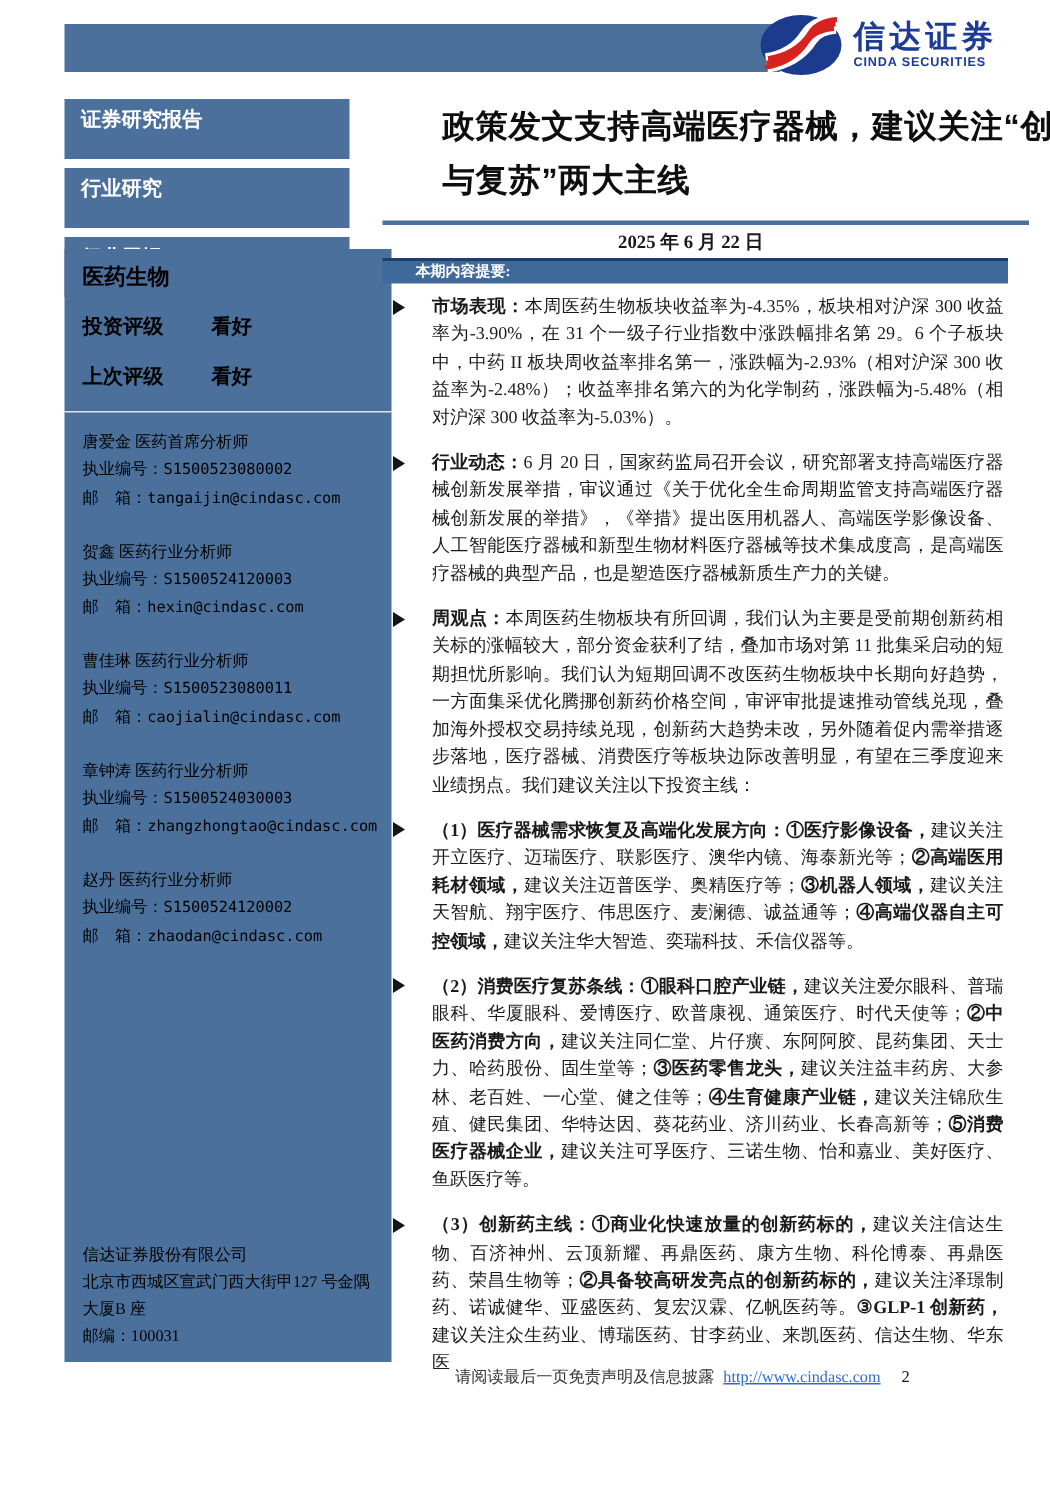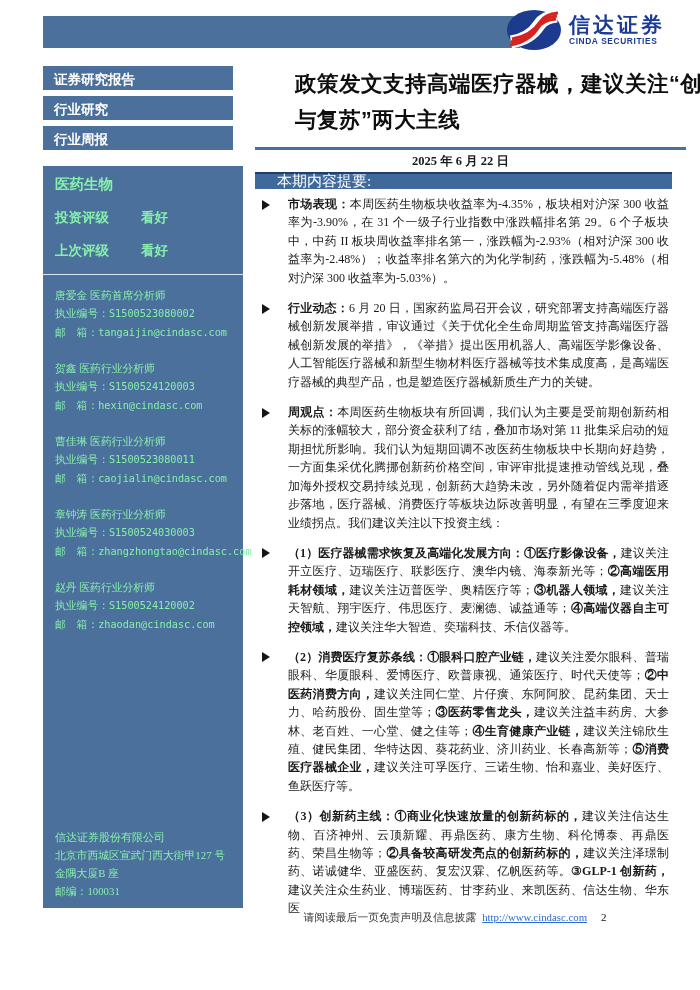--- a/index.html
+++ b/index.html
@@ -15,25 +15,25 @@
   .top-banner{position:absolute;left:43px;top:16px;width:477px;height:32px;background:var(--steel);}
   .logo{position:absolute;left:506px;top:9px;display:flex;align-items:center;gap:7px;}
   .logo-txt{display:flex;flex-direction:column;line-height:1;}
   .logo-cn{font-family:"Liberation Sans",sans-serif;font-weight:bold;font-size:21px;
            color:var(--logo-blue);letter-spacing:3px;}
   .logo-en{font-family:"Liberation Sans",sans-serif;font-weight:bold;font-size:8.4px;
            color:var(--logo-blue);letter-spacing:0.6px;margin-top:2px;}
 
   
   .side-tabs{position:absolute;left:43px;top:66px;width:190px;}
-  .side-tab{height:24px;margin-bottom:6px;background:var(--steel);color:#fff;
+  .side-tab{height:40px;margin-bottom:6px;background:var(--steel);color:#fff;
             font-family:"Liberation Sans",sans-serif;font-weight:bold;font-size:13.5px;
             line-height:28px;padding-left:11px;}
-  .side-main{position:absolute;left:43px;top:166px;width:200px;height:742px;
-             background:var(--steel);color:#86efac;}
+  .side-main{position:absolute;left:43px;top:166px;width:218px;height:742px;
+             background:var(--steel);color:#000000;}
   .industry{font-family:"Liberation Sans",sans-serif;font-weight:bold;font-size:14.5px;
             padding:9px 0 0 12px;}
   .rating-row{display:flex;padding-left:12px;margin-top:15px;
               font-family:"Liberation Sans",sans-serif;font-weight:bold;font-size:13.5px;}
   .rating-row .lab{width:86px;}
   .side-divider{border-top:1px solid #dde6f0;margin-top:14px;}
   .analysts{padding:11px 6px 0 12px;font-size:10.8px;line-height:18px;}
   .analyst{margin-bottom:17px;}
   .a-line2,.a-line3{white-space:nowrap;}
   .mono{font-family:"DejaVu Sans Mono",monospace;font-size:10.2px;}
@@ -43,21 +43,21 @@
 
   
   .title{position:absolute;left:255px;top:66px;width:432px;
          font-family:"Liberation Sans",sans-serif;font-weight:bold;font-size:21.5px;
          line-height:36px;color:#0e0e0e;letter-spacing:0.5px;margin-left:40px;}
   .title-rule{position:absolute;left:255px;top:147px;width:431px;height:3px;background:var(--steel);}
   .date{position:absolute;left:255px;top:153px;width:411px;text-align:center;
         font-weight:bold;font-size:12.5px;}
   .summary-bar{position:absolute;left:255px;top:172px;width:417px;height:17px;
         background:var(--bar);border-top:2px solid var(--bar-edge);color:#fff;
-        font-weight:normal;font-size:15px;line-height:15px;padding-left:22px;}
+        font-weight:bold;font-size:10px;line-height:15px;padding-left:22px;}
   .bullets{position:absolute;left:255px;top:195px;width:414px;}
   .bullet{position:relative;padding-left:33px;margin-bottom:12px;font-size:12px;
           line-height:18.4px;text-align:justify;}
   .bullet .arrow{position:absolute;left:7px;top:4.5px;width:0;height:0;
           border-left:8px solid #151515;border-top:5px solid transparent;
           border-bottom:5px solid transparent;}
   .bullet b{font-weight:bold;}
 
   
   .footer{position:absolute;left:239px;top:911px;width:432px;text-align:center;

